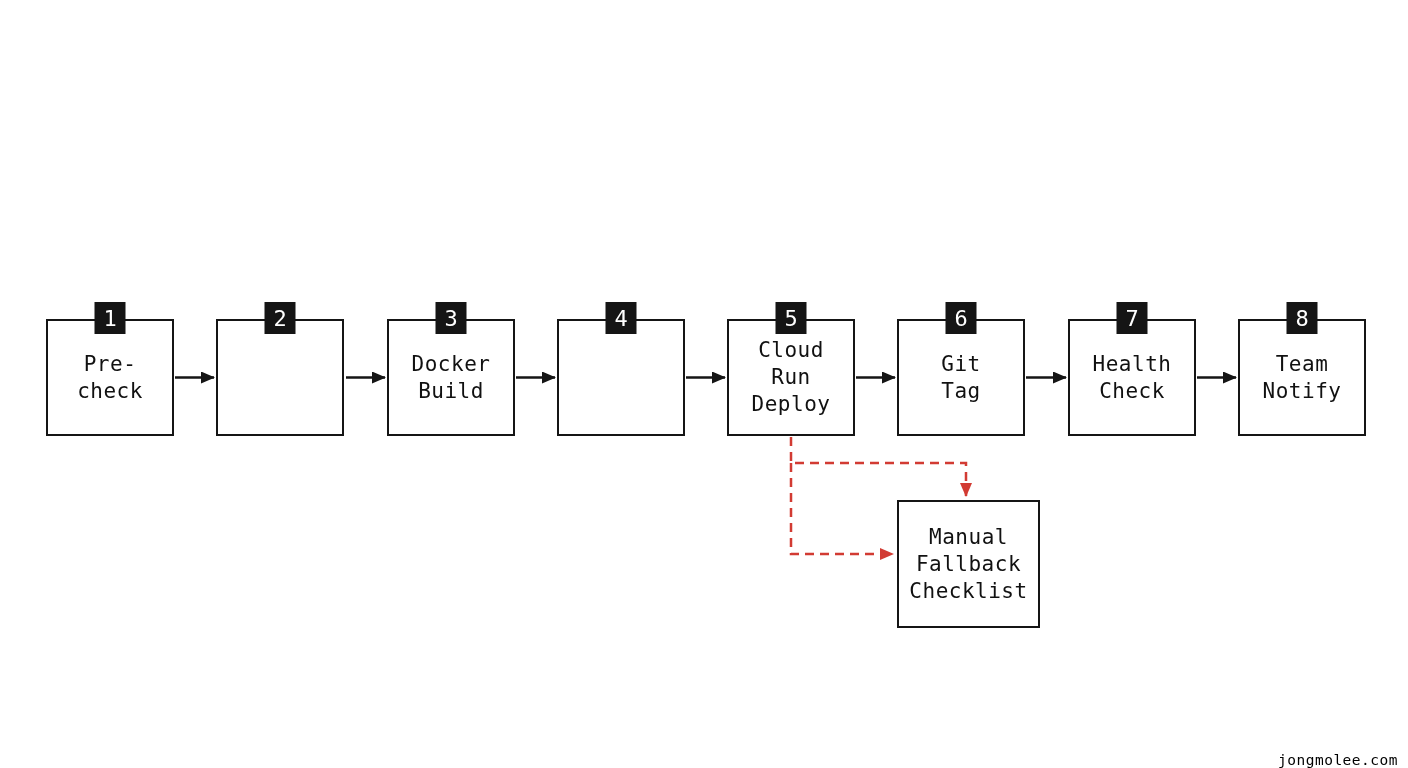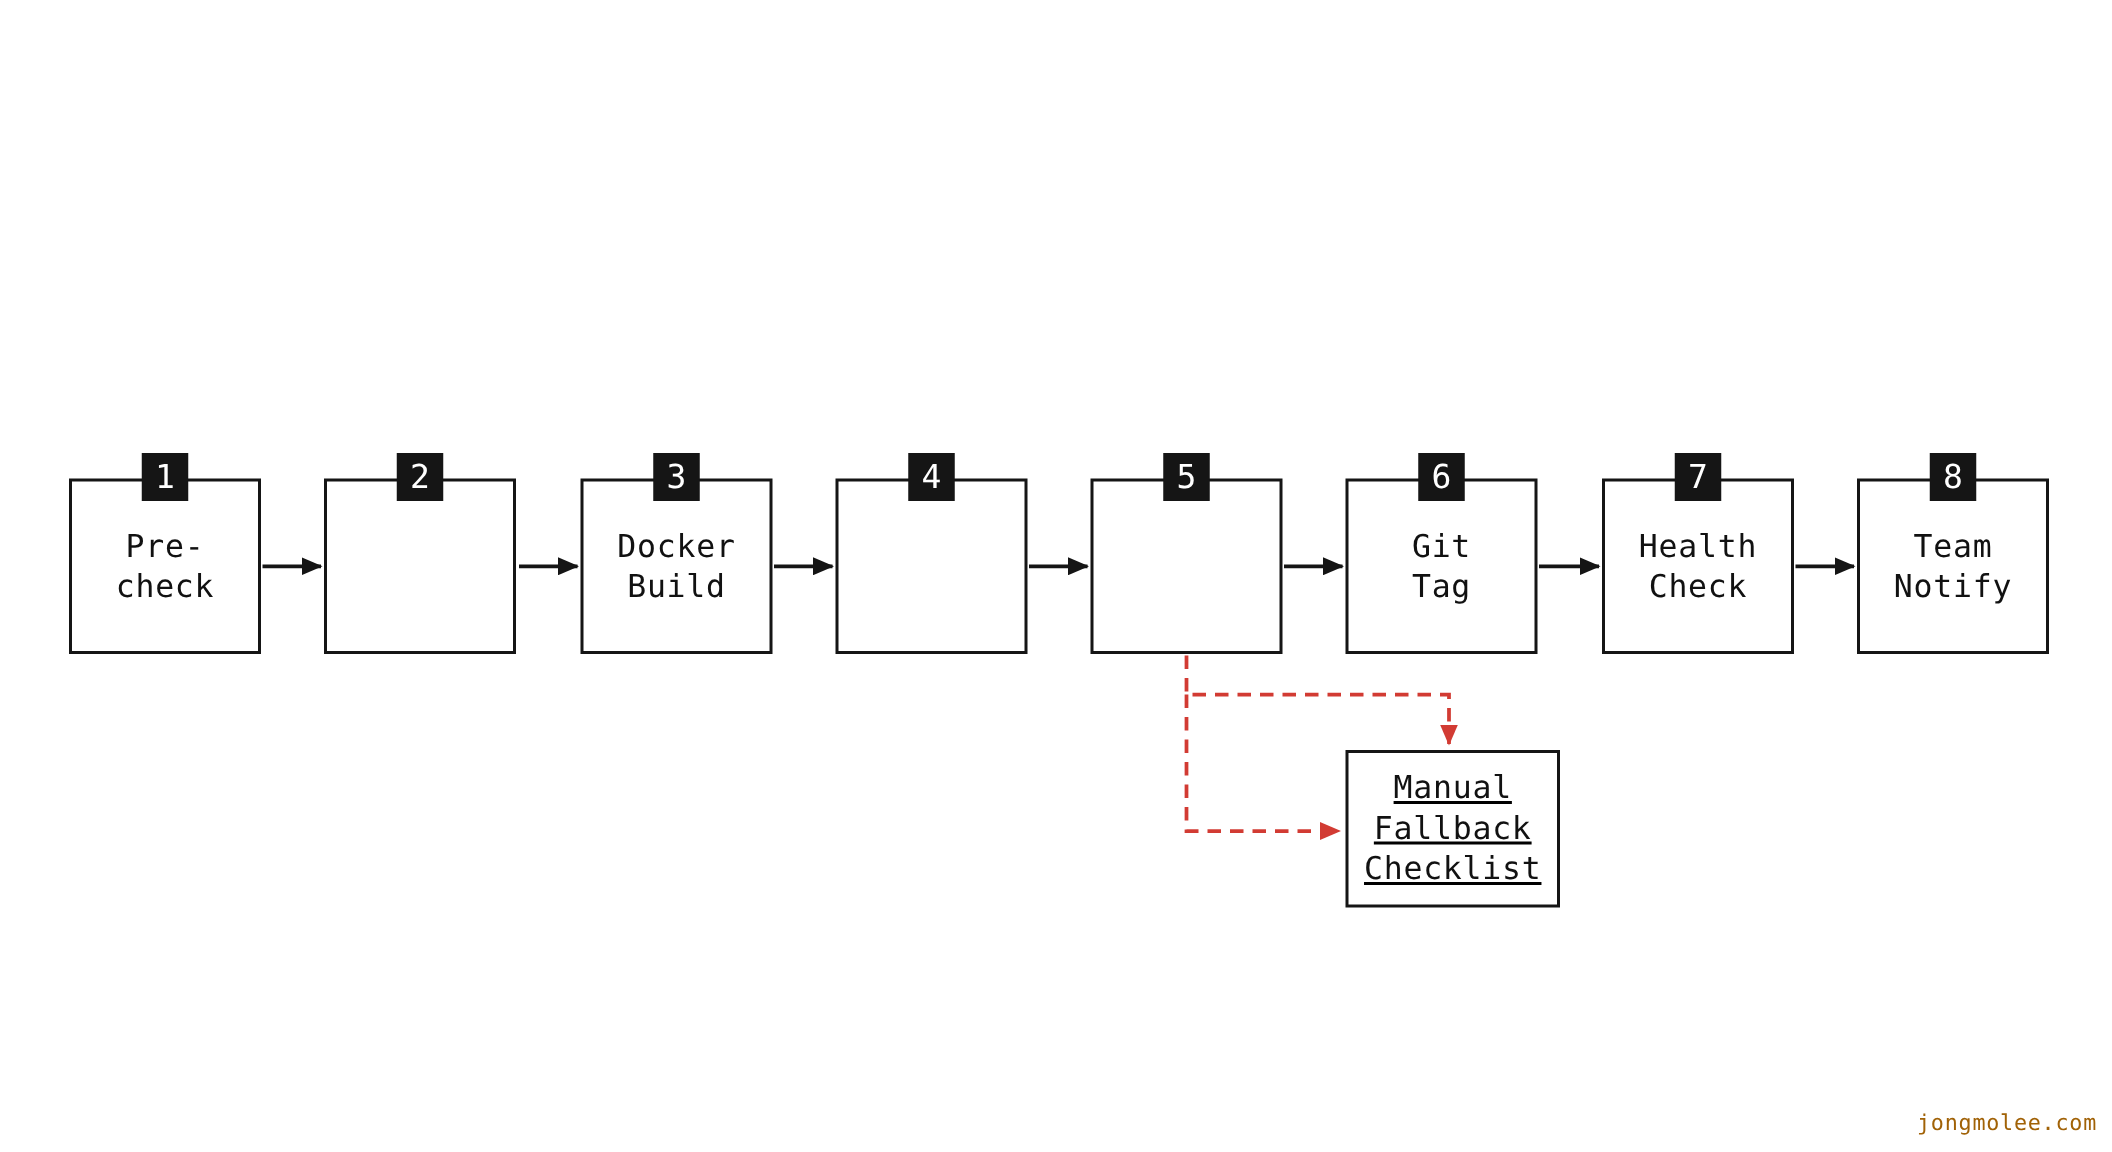--- a/index.html
+++ b/index.html
@@ -47,33 +47,32 @@
     background: #151515;
     color: #ffffff;
     font-size: 22px;
     display: flex;
     align-items: center;
     justify-content: center;
   }
   .fallback {
     position: absolute;
     left: 897px; top: 500px;
-    width: 143px; height: 105px;
+    width: 143px; height: 128px;
     background: #ffffff;
     border: 2px solid #151515;
     display: flex;
     align-items: center;
     justify-content: center;
-    text-decoration: underline;
   }
   .watermark {
     position: absolute;
-    right: 10px; bottom: 11px;
+    right: 10px; bottom: 0;
     font-size: 14.5px;
-    color: #a16207;
+    color: #000000;
     letter-spacing: 0.5px;
   }
   
   .s1 { left: 46px; }
   .s2 { left: 216px; }
   .s3 { left: 387px; }
   .s4 { left: 557px; }
   .s5 { left: 727px; }
   .s6 { left: 897px; }
   .s7 { left: 1068px; }
@@ -123,20 +122,23 @@
     <div class="label">Docker
 Build</div>
   </div>
 
   <div class="step s4">
     <div class="badge">4</div>
   </div>
 
   <div class="step s5">
     <div class="badge">5</div>
+    <div class="label">Cloud
+Run
+Deploy</div>
   </div>
 
   <div class="step s6">
     <div class="badge">6</div>
     <div class="label">Git
 Tag</div>
   </div>
 
   <div class="step s7">
     <div class="badge">7</div>

